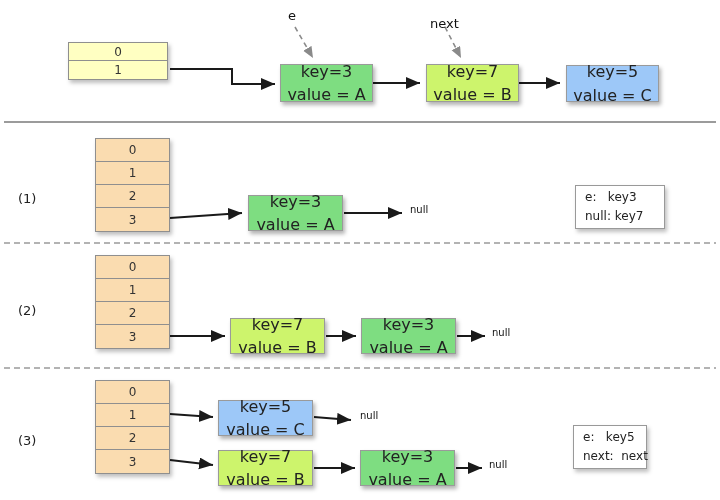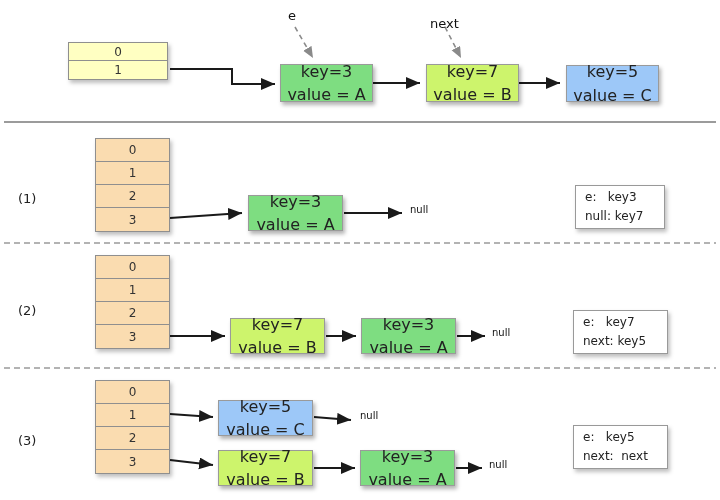--- a/index.html
+++ b/index.html
@@ -134,24 +134,20 @@
   <div class="node lime" style="left:230px;top:318px;width:95px;height:36px">
     <div>key=7</div>
     <div>value = B</div>
   </div>
   <div class="node green" style="left:361px;top:318px;width:95px;height:36px">
     <div>key=3</div>
     <div>value = A</div>
   </div>
   <span class="nulltext" style="left:492px;top:327px">null</span>
 
-  <div class="statebox" style="left:573px;top:310px;width:95px;height:44px">
-    <div>e:   key7</div>
-    <div>next: key5</div>
-  </div>
 
   <span class="steplabel" style="left:18px;top:433px">(3)</span>
 
   <div class="btable orange" style="left:95px;top:380px;width:75px">
     <div class="brow" style="height:23px">0</div>
     <div class="brow" style="height:23px">1</div>
     <div class="brow" style="height:23px">2</div>
     <div class="brow" style="height:23px">3</div>
   </div>
 
@@ -164,18 +160,18 @@
   <div class="node lime" style="left:218px;top:450px;width:95px;height:36px">
     <div>key=7</div>
     <div>value = B</div>
   </div>
   <div class="node green" style="left:360px;top:450px;width:95px;height:36px">
     <div>key=3</div>
     <div>value = A</div>
   </div>
   <span class="nulltext" style="left:489px;top:459px">null</span>
 
-  <div class="statebox" style="left:573px;top:425px;width:95px;height:44px">
+  <div class="statebox" style="left:573px;top:425px;width:74px;height:44px">
     <div>e:   key5</div>
     <div>next:  next</div>
   </div>
 
 </div>
 
 </body></html>

